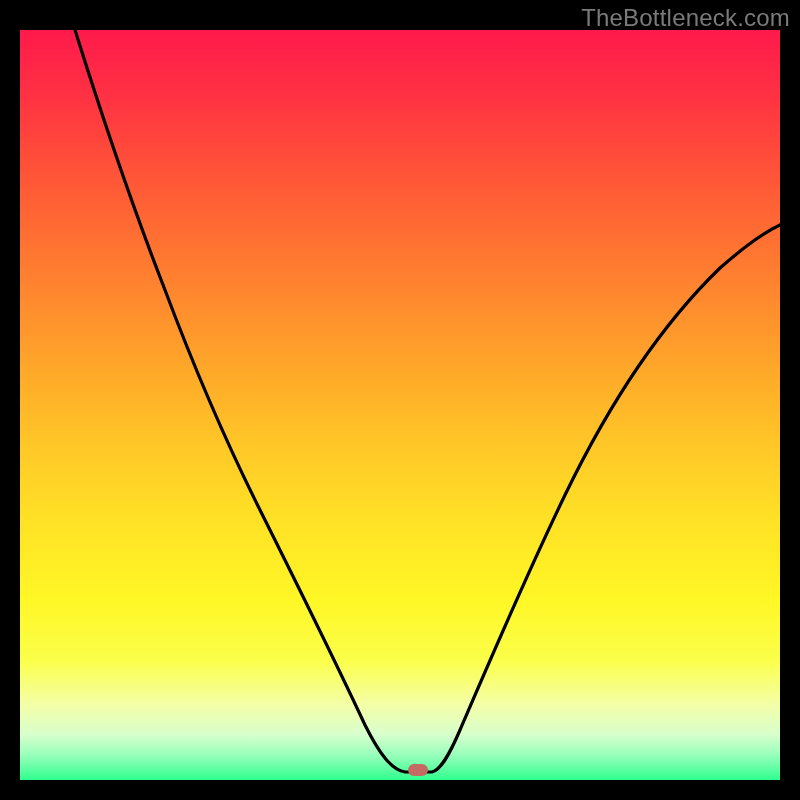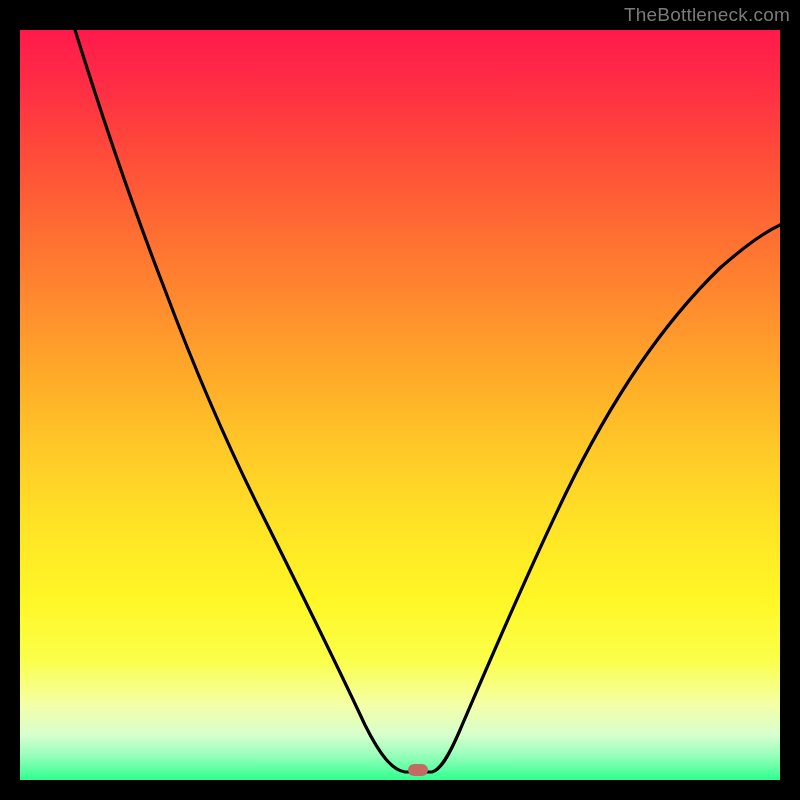--- a/index.html
+++ b/index.html
@@ -15,21 +15,21 @@
     position: relative;
     width: 800px;
     height: 800px;
     background: #000;
   }
   .watermark {
     position: absolute;
     top: 4px;
     right: 10px;
     color: #7a7a7a;
-    font-size: 19px;
+    font-size: 24px;
     font-weight: 500;
     letter-spacing: 0.2px;
     user-select: none;
   }
   .plot-area {
     position: absolute;
     left: 20px;
     top: 30px;
     width: 760px;
     height: 750px;

